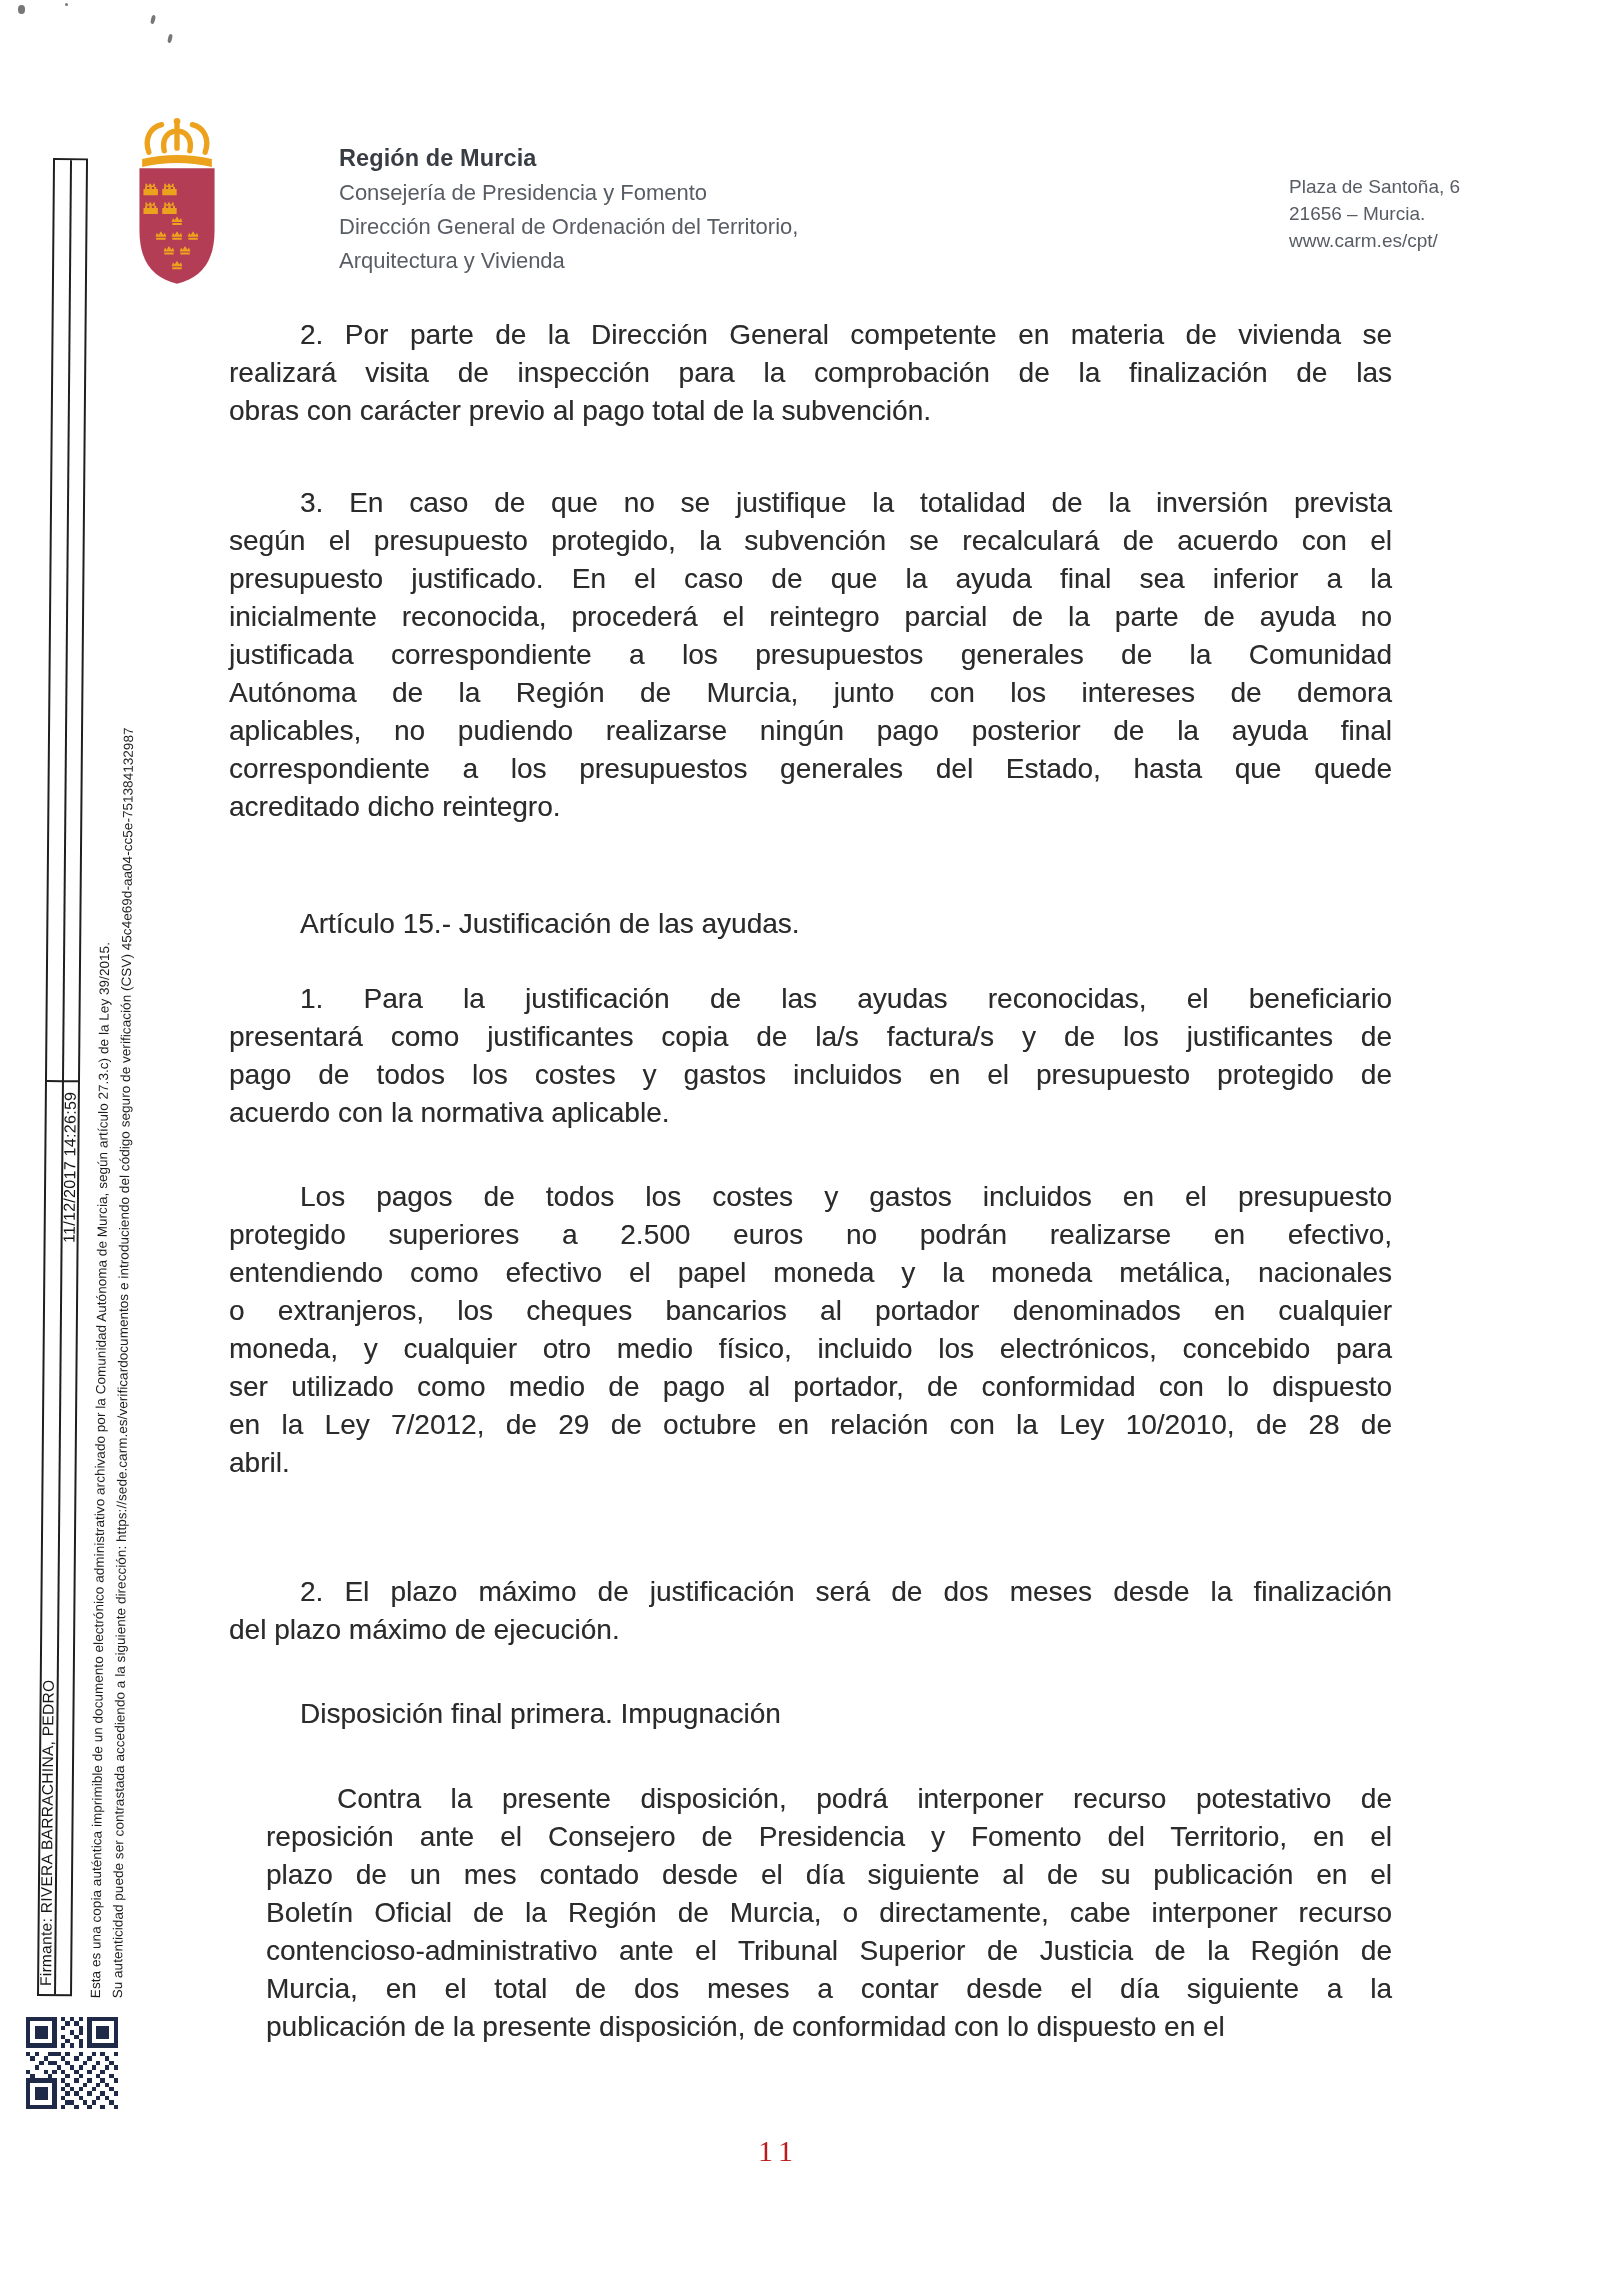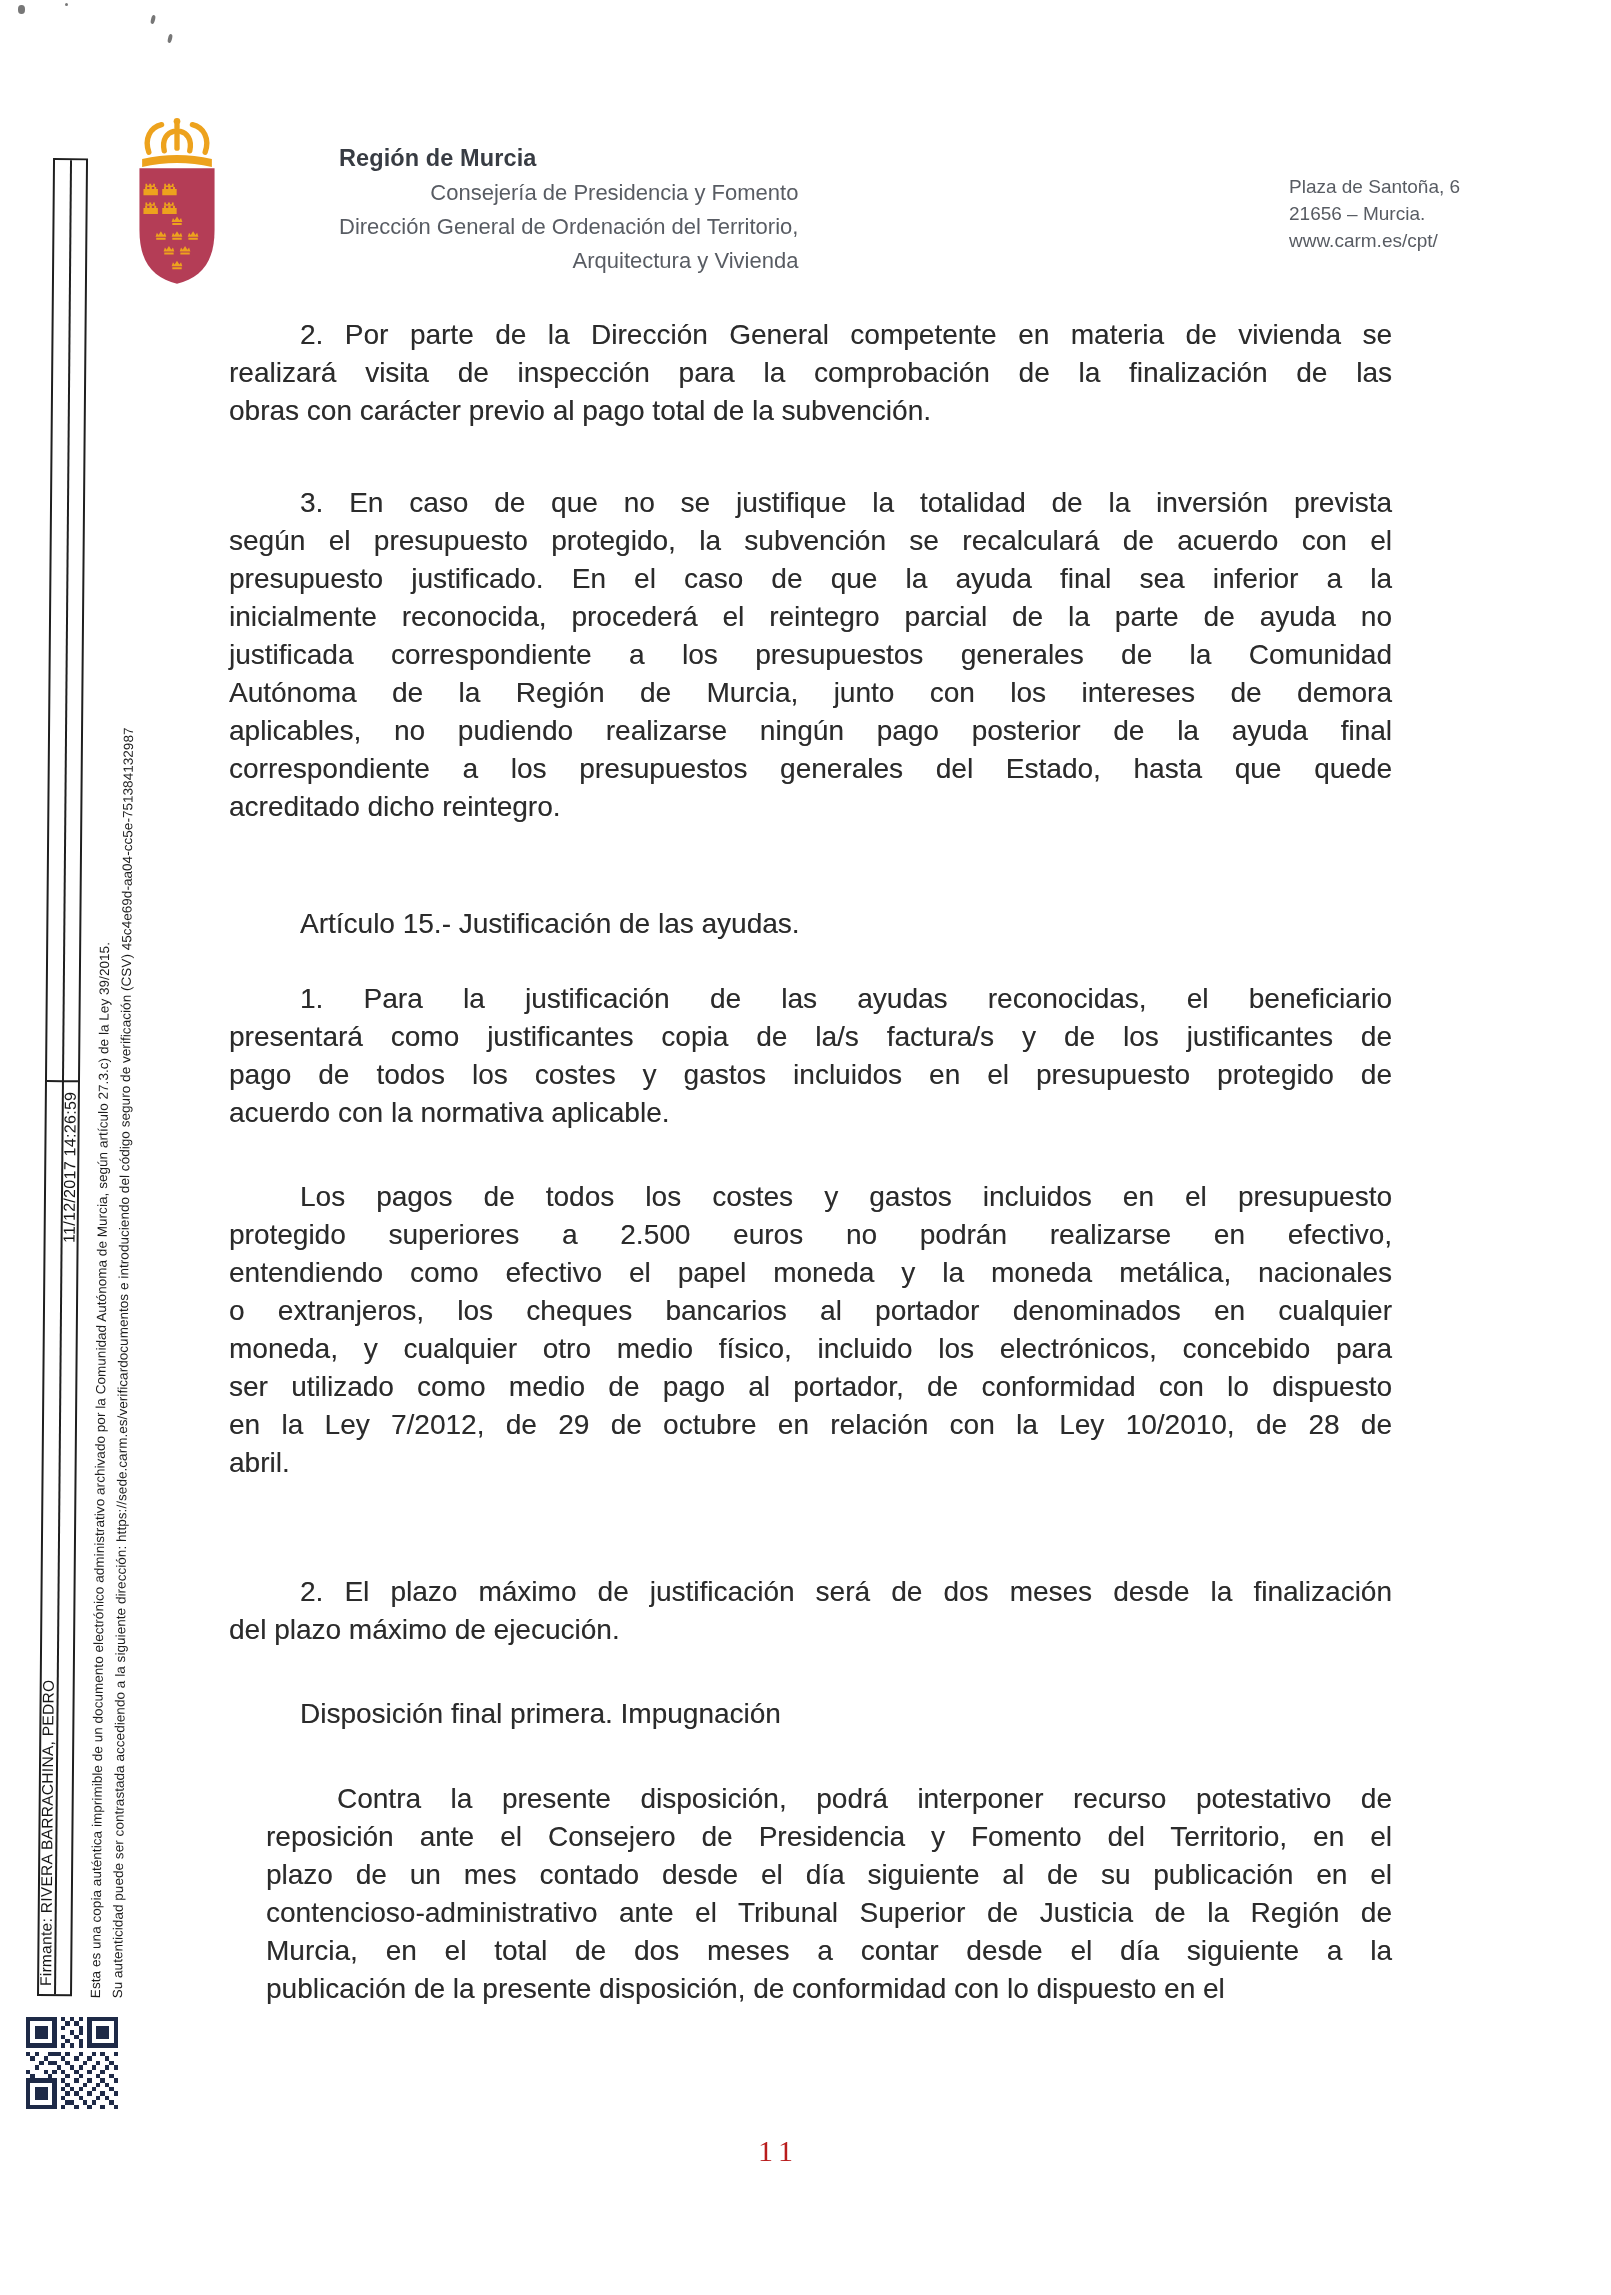--- a/index.html
+++ b/index.html
@@ -12,21 +12,21 @@
   }
 
   
   .logo{position:absolute;left:134px;top:116px;width:86px;height:169px;}
   .gold{fill:#eda21d;}
   .gold-stroke{stroke:#eda21d;fill:none;stroke-width:8;stroke-linecap:round;}
   .shield{fill:#b43d56;}
 
   .org{position:absolute;left:339px;top:141px;color:#585c63;}
   .org-name{font-size:23.5px;font-weight:700;color:#383c43;line-height:35px;letter-spacing:0.1px;}
-  .org-line{font-size:22px;font-weight:400;line-height:34px;text-align:right;}
+  .org-line{font-size:22px;font-weight:400;line-height:34px;}
 
   .addr{position:absolute;left:1289px;top:173px;color:#585c63;font-size:19px;line-height:27px;}
 
   
   .doc-main{position:absolute;left:229px;top:316px;width:1163px;color:#2b2b2b;
             font-size:28px;text-shadow:0.2px 0.2px 0.3px rgba(50,50,50,.45);}
   .line{height:38px;line-height:38px;text-align:justify;text-align-last:justify;white-space:nowrap;}
   .line.end{text-align-last:left;}
   .line.first{text-indent:71px;}
   .heading{height:38px;line-height:38px;padding-left:71px;}
@@ -198,20 +198,21 @@
       <div class="line first">2. El plazo máximo de justificación será de dos meses desde la finalización</div>
       <div class="line end">del plazo máximo de ejecución.</div>
     </div>
 
     <div class="heading mt68">Disposición final primera. Impugnación</div>
 
     <div class="para mt70">
       <div class="line first">Contra la presente disposición, podrá interponer recurso potestativo de</div>
       <div class="line">reposición ante el Consejero de Presidencia y Fomento del Territorio, en el</div>
       <div class="line">plazo de un mes contado desde el día siguiente al de su publicación en el</div>
+      <div class="line">Boletín Oficial de la Región de Murcia, o directamente, cabe interponer recurso</div>
       <div class="line">contencioso-administrativo ante el Tribunal Superior de Justicia de la Región de</div>
       <div class="line">Murcia, en el total de dos meses a contar desde el día siguiente a la</div>
       <div class="line end">publicación de la presente disposición, de conformidad con lo dispuesto en el</div>
     </div>
 
   </main>
 
   <div class="page-number">11</div>
 
   <aside>

